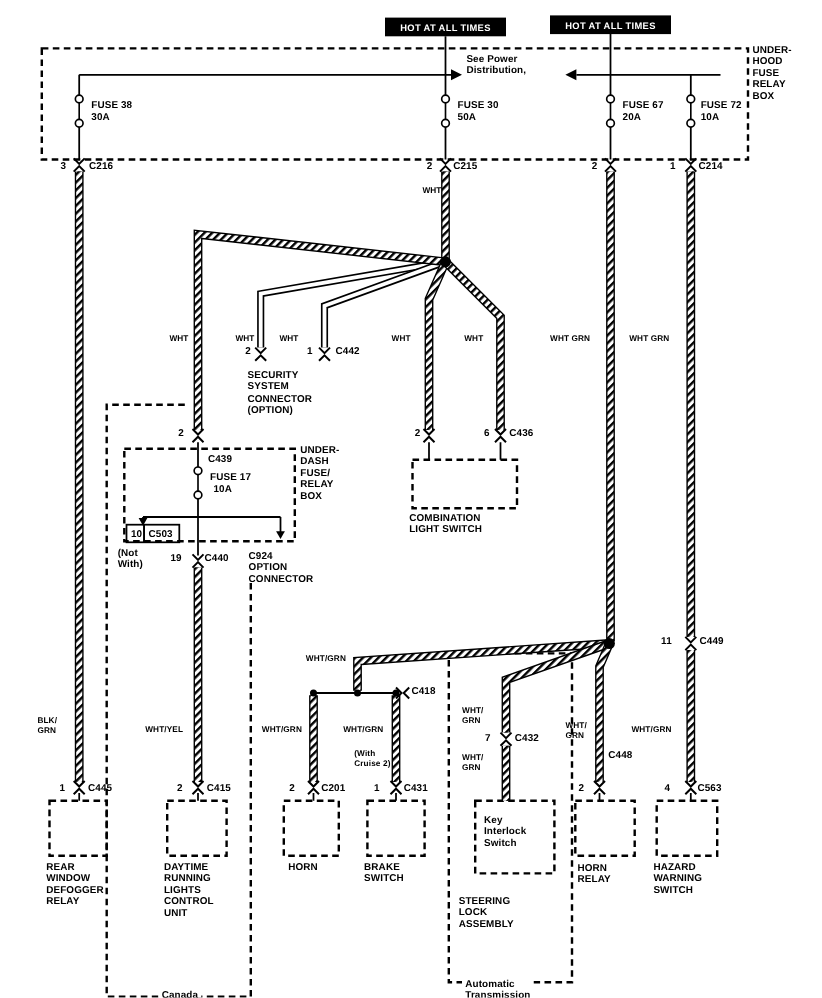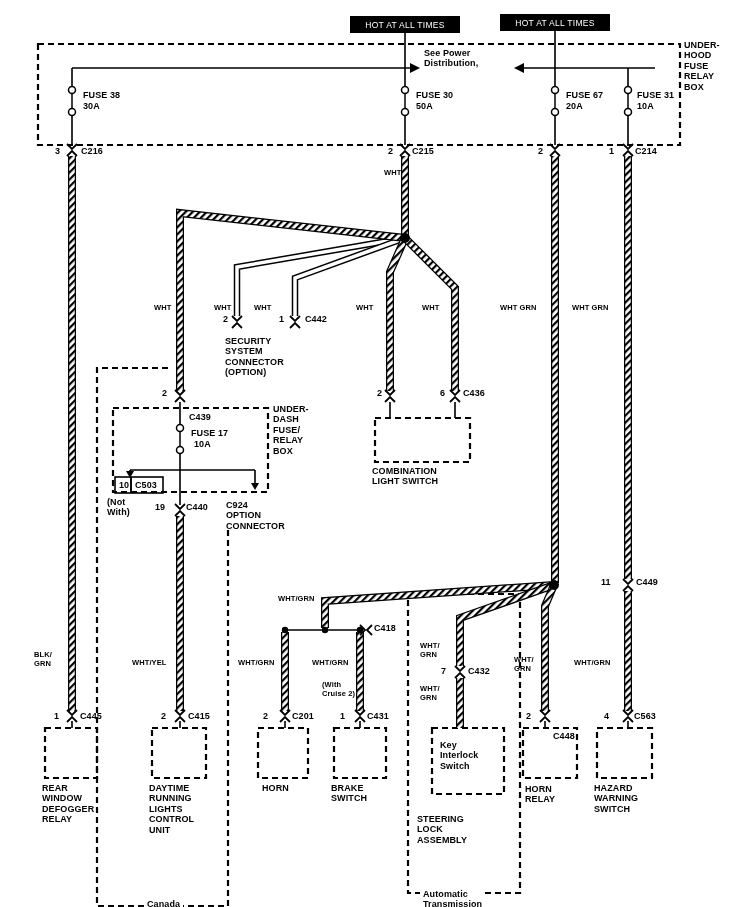--- a/index.html
+++ b/index.html
@@ -8,21 +8,21 @@
     position:relative; width:747px; height:907px; background:#fff;
     font-family:"Liberation Sans", sans-serif; color:#000; overflow:hidden;
   }
   .stage svg { position:absolute; left:0; top:0; }
   .t {
     position:absolute; font-weight:bold; font-size:9px; line-height:1.16;
     white-space:pre-line; letter-spacing:0.1px;
   }
   .sm { font-size:7.5px; line-height:1.2; }
   .badge {
-    position:absolute; background:#000; color:#fff; font-weight:normal;
+    position:absolute; background:#000; color:#fff; font-weight:bold;
     font-size:8.5px; display:flex; align-items:center; justify-content:center;
     letter-spacing:0.3px; white-space:nowrap;
   }
   .mask { background:#fff; padding:0 3px; }
   .thin { stroke:#000; stroke-width:1.6; fill:none; }
   .dash { stroke:#000; stroke-width:2.2; fill:none; stroke-dasharray:6 4; }
   .wire-o  { stroke:#000; stroke-width:8;   fill:none; }
   .wire-h  { stroke:url(#hatch); stroke-width:5.5; fill:none; }
   .wire-o2 { stroke:#000; stroke-width:6.5; fill:none; }
   .wire-w  { stroke:#fff; stroke-width:3.5; fill:none; }
@@ -194,21 +194,21 @@
 FUSE
 RELAY
 BOX</div>
 
   <div class="t" style="left:83px;top:90px">FUSE 38</div>
   <div class="t" style="left:83px;top:101px">30A</div>
   <div class="t" style="left:416px;top:90px">FUSE 30</div>
   <div class="t" style="left:416px;top:101px">50A</div>
   <div class="t" style="left:566px;top:90px">FUSE 67</div>
   <div class="t" style="left:566px;top:101px">20A</div>
-  <div class="t" style="left:637px;top:90px">FUSE 31</div>
+  <div class="t" style="left:637px;top:90px">FUSE 72</div>
   <div class="t" style="left:637px;top:101px">10A</div>
 
   <div class="t" style="left:55px;top:146px">3</div>
   <div class="t" style="left:81px;top:146px">C216</div>
   <div class="t" style="left:388px;top:146px">2</div>
   <div class="t" style="left:412px;top:146px">C215</div>
   <div class="t" style="left:538px;top:146px">2</div>
   <div class="t" style="left:609px;top:146px">1</div>
   <div class="t" style="left:635px;top:146px">C214</div>
 
@@ -278,21 +278,21 @@
 
   <div class="t" style="left:54px;top:711px">1</div>
   <div class="t" style="left:80px;top:711px">C445</div>
   <div class="t" style="left:161px;top:711px">2</div>
   <div class="t" style="left:188px;top:711px">C415</div>
   <div class="t" style="left:263px;top:711px">2</div>
   <div class="t" style="left:292px;top:711px">C201</div>
   <div class="t" style="left:340px;top:711px">1</div>
   <div class="t" style="left:367px;top:711px">C431</div>
   <div class="t" style="left:526px;top:711px">2</div>
-  <div class="t" style="left:553px;top:731px">C448</div>
+  <div class="t" style="left:553px;top:681px">C448</div>
   <div class="t" style="left:604px;top:711px">4</div>
   <div class="t" style="left:634px;top:711px">C563</div>
 
   <div class="t" style="left:42px;top:783px">REAR
 WINDOW
 DEFOGGER
 RELAY</div>
   <div class="t" style="left:149px;top:783px">DAYTIME
 RUNNING
 LIGHTS

